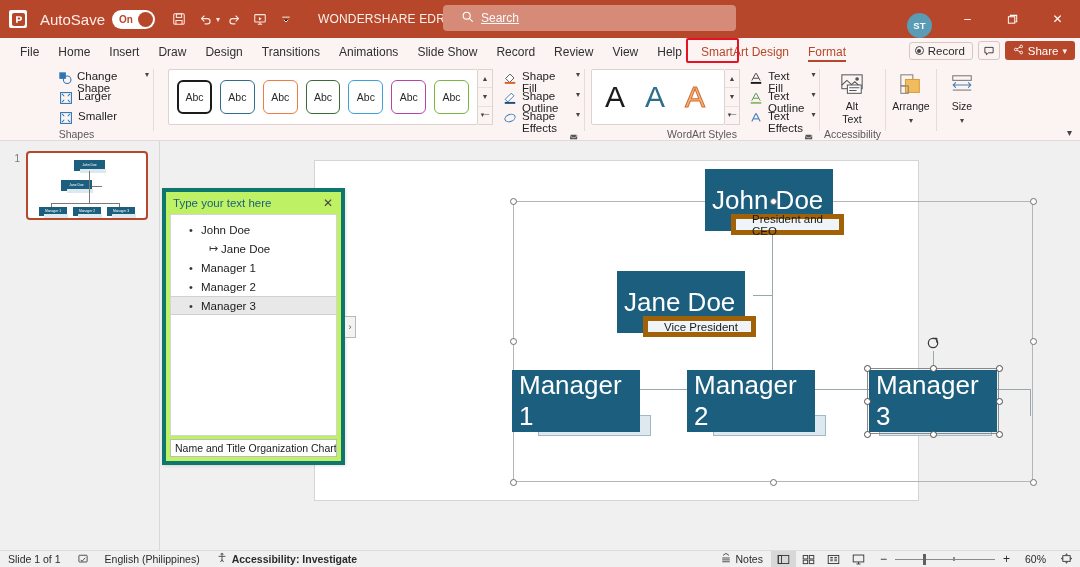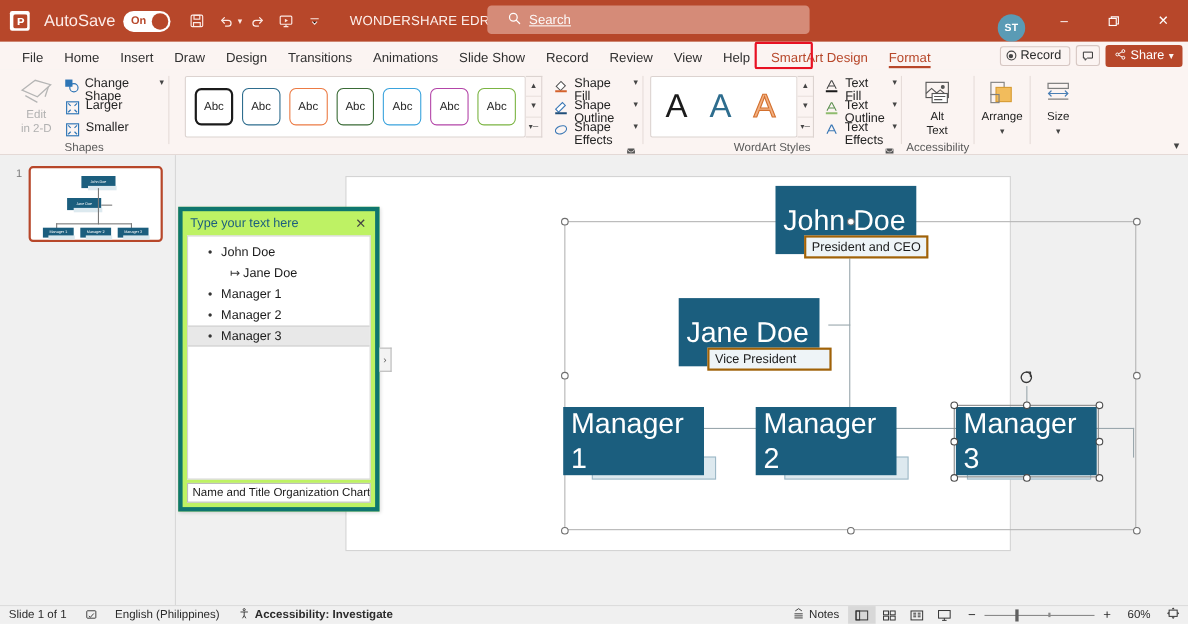--- a/index.html
+++ b/index.html
@@ -273,23 +273,23 @@
   .handle {
     position: absolute; width: 7px; height: 7px; border-radius: 50%;
     background: #fff; border: 1px solid #6f6f6f; z-index: 30;
   }
   .sa-node {
     position: absolute; background: #1b5e7e; color: #fff;
     display: flex; align-items: center; padding-left: 7px;
     font-weight: 300; z-index: 22;
   }
   .sa-sub {
-    position: absolute; background: #eef4f7; border: 2px solid #a16207;
+    position: absolute; background: #eef4f7; border: 5px solid #a16207;
     color: #1b1b1b; font-size: 11.5px; display: flex; align-items: center;
-    padding-left: 5px; z-index: 23;
+    padding-left: 16px; z-index: 23;
   }
   .sa-subempty {
     position: absolute; background: #dde9ef; border: 1px solid #9eb9c7;
     z-index: 21;
   }
   .conn { position: absolute; background: #9aa7ad; z-index: 21; }
   .sel-box {
     position: absolute; border: 1px solid #8a8a8a; z-index: 28;
   }
   .sel-h {
@@ -457,31 +457,20 @@
         </svg>
       </span>
       <span>Share</span>
       <span class="caret-sm">▾</span>
     </div>
   </div>
 
   <div class="ribbon">
 
     <div class="rgroup" style="left:0;width:153px">
-      <div class="edit2d">
-        <span class="gl">
-          <svg width="40" height="30" viewBox="0 0 40 30" fill="none" stroke="#b5b5b5" stroke-width="1.2">
-            <path d="M7 14 19 5l14 4-12 11z"></path>
-              <path d="M10 19l11 6"></path>
-              <path d="M31 11l-3 9"></path>
-          </svg>
-        </span>
-        <span>Edit</span><br>
-        <span>in 2-D</span>
-      </div>
       <div class="shapes-cmds">
         <div class="cmd">
           <span class="ci">
             <svg width="14" height="14" viewBox="0 0 16 16" fill="none" stroke="#2e75b6" stroke-width="1.2">
               <rect x="1.5" y="1.5" width="7.5" height="7.5" fill="#2e75b6" stroke="none"></rect>
               <circle cx="10.5" cy="10" r="4.3"></circle>
             </svg>
           </span>
           <span>Change Shape</span>
           <span class="cc">▾</span>

